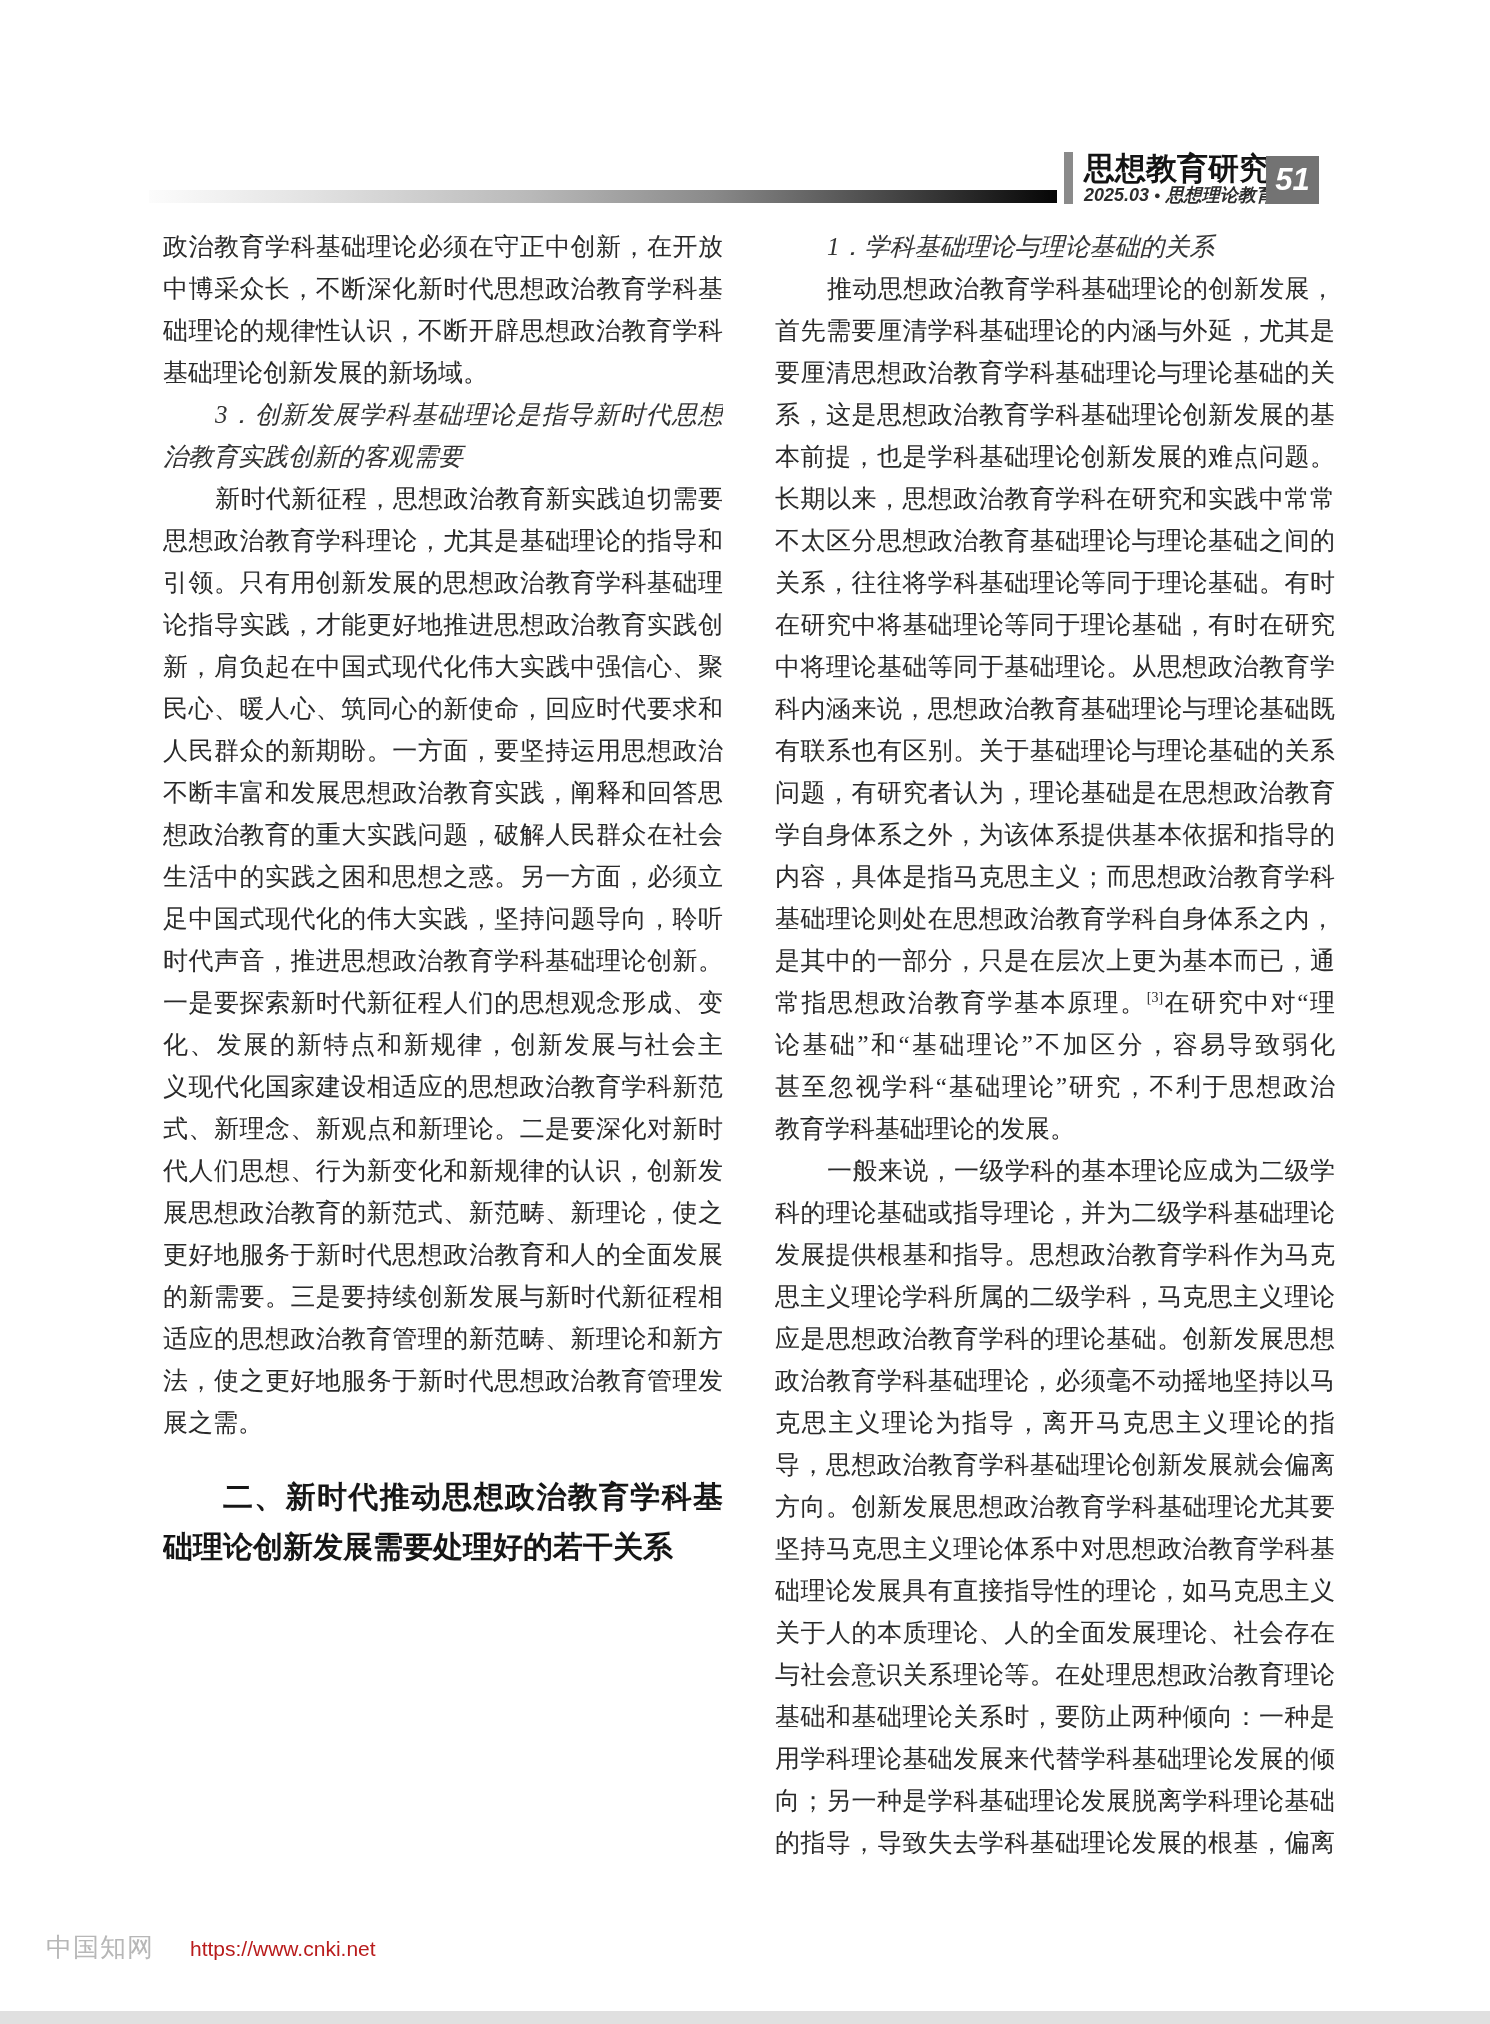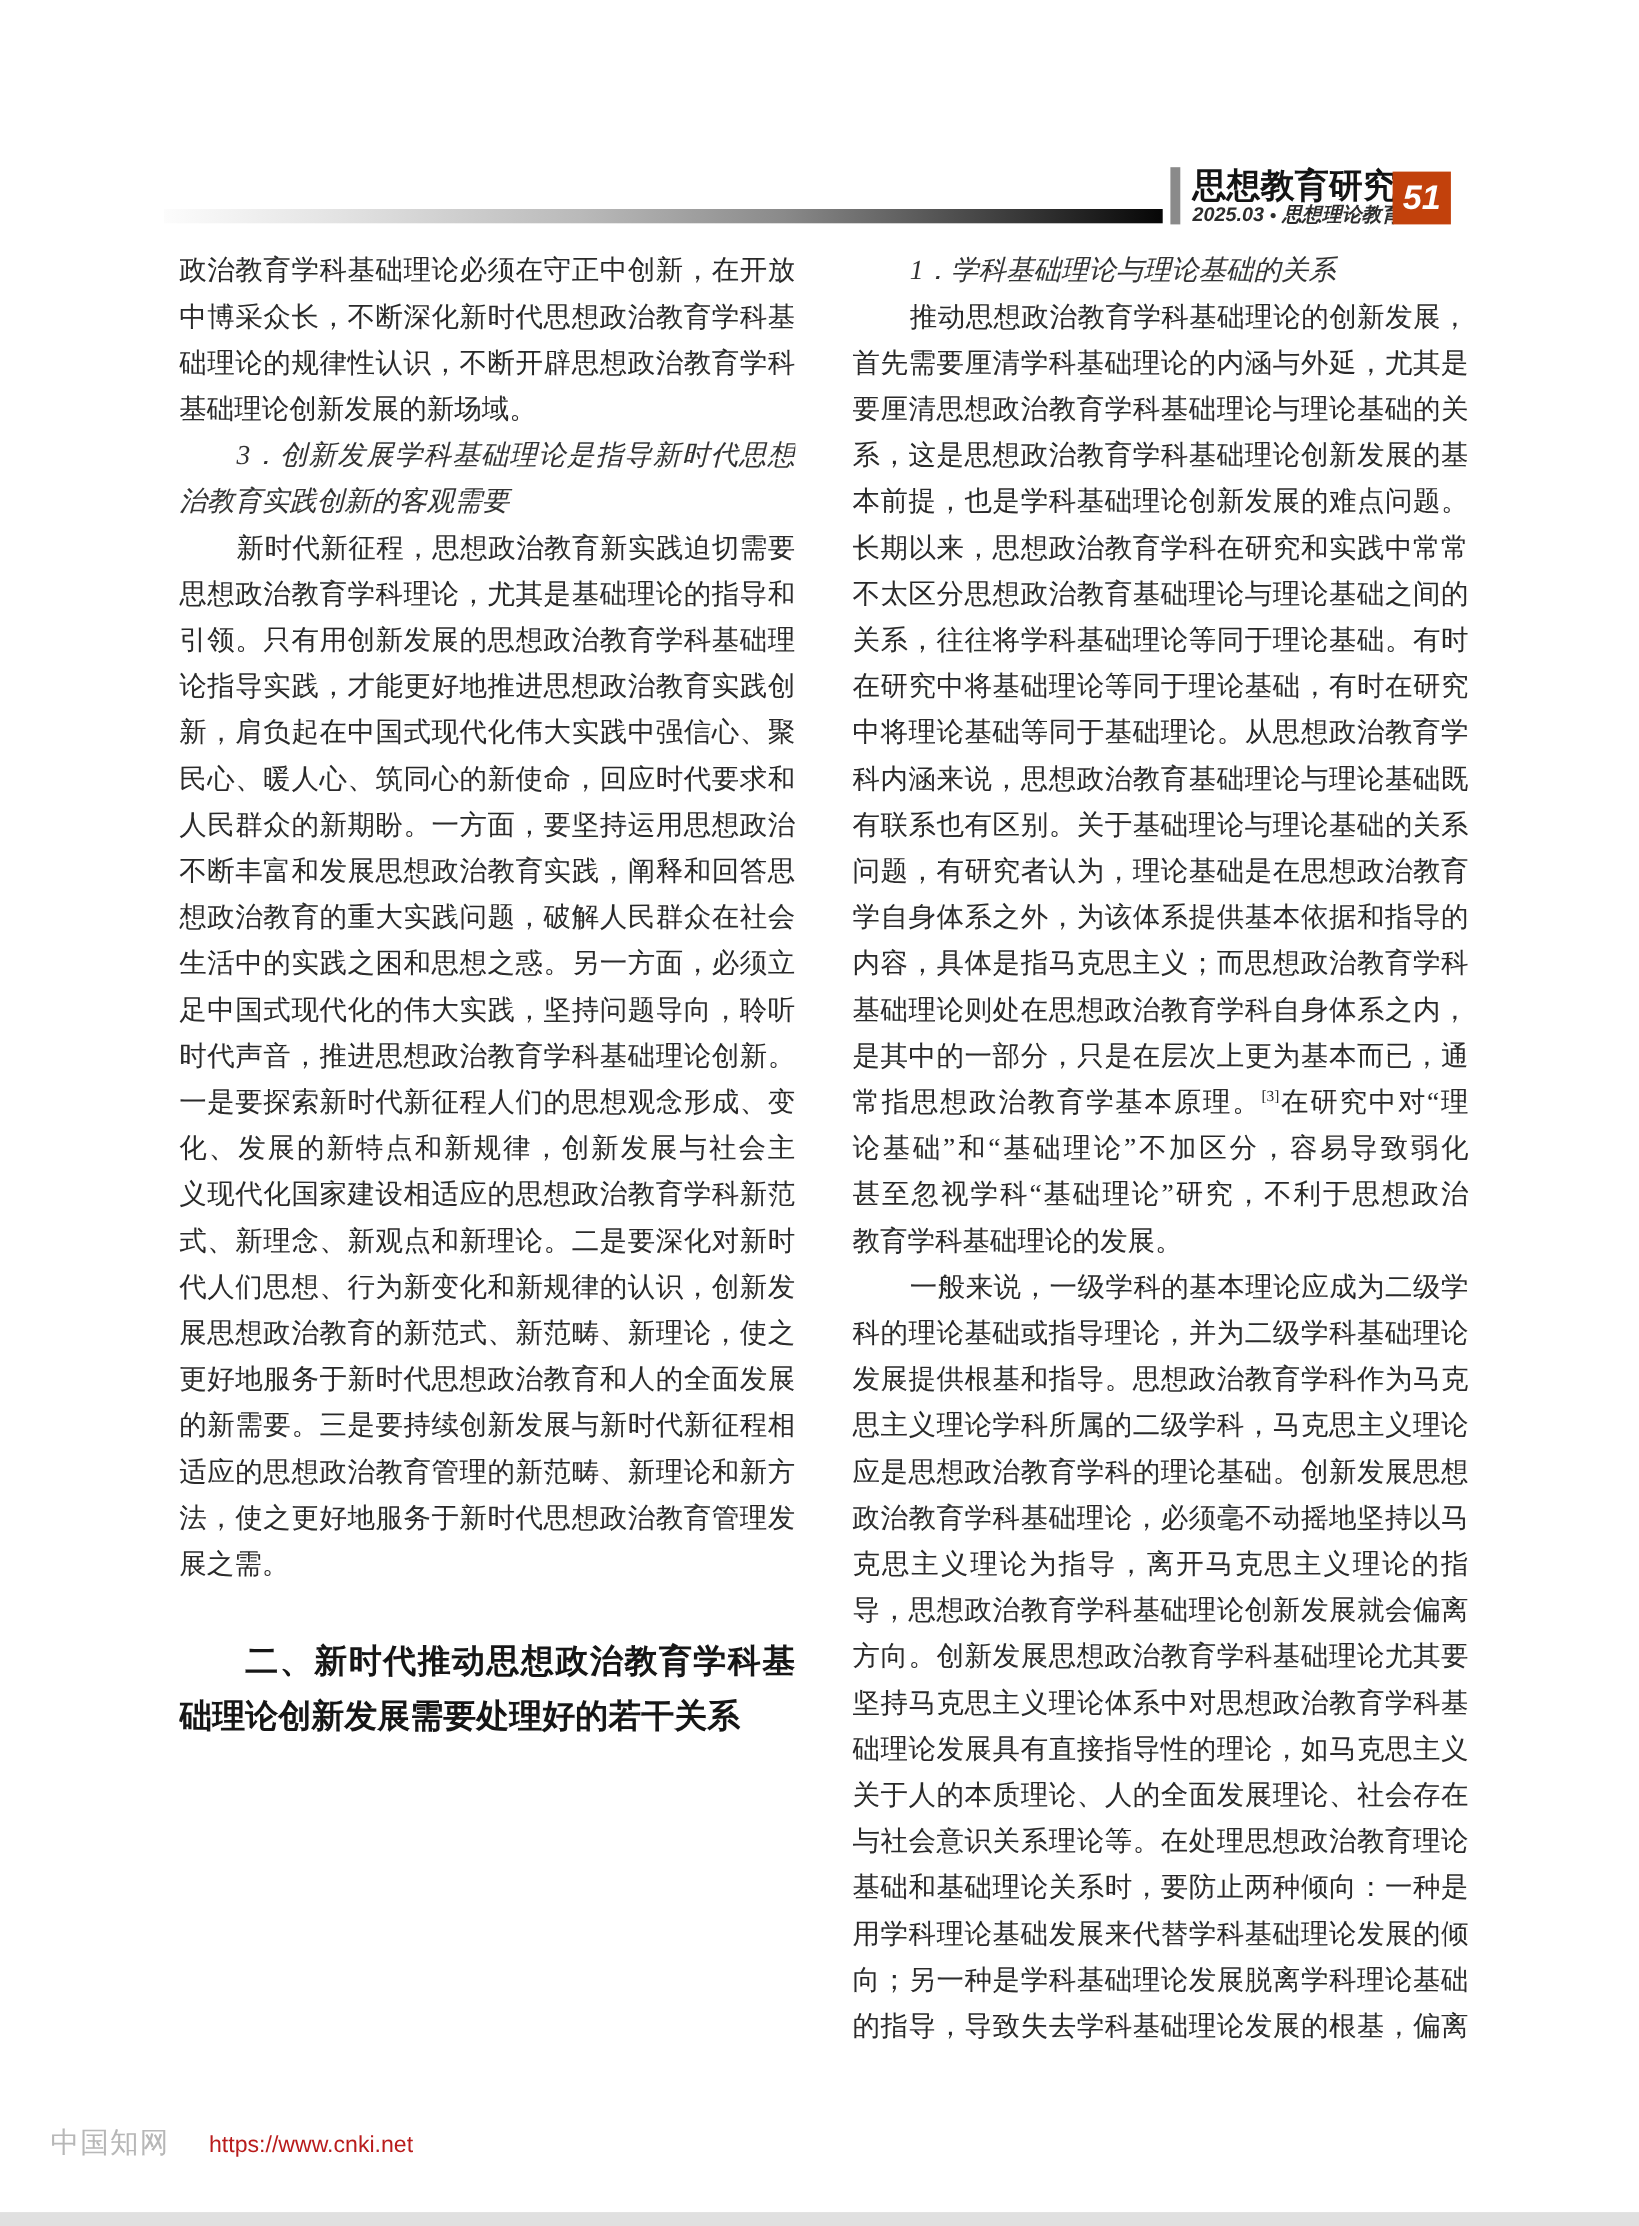--- a/index.html
+++ b/index.html
@@ -20,21 +20,21 @@
     font-family:"Liberation Sans","DejaVu Sans",sans-serif;font-weight:bold;
     font-size:31px;line-height:34px;color:#141414;white-space:nowrap;
   }
   .head-sub{
     position:absolute;left:1084px;top:185px;width:182px;
     font-family:"Liberation Sans","DejaVu Sans",sans-serif;font-weight:bold;font-style:italic;
     font-size:18px;line-height:20px;color:#2d2d2d;white-space:nowrap;text-align:center;
   }
   .head-sub .dot{font-size:11px;vertical-align:2px;margin:0 5px;font-style:normal;}
   .page-num{
-    position:absolute;left:1266px;top:156px;width:53px;height:48px;background:#c2410c;
+    position:absolute;left:1266px;top:156px;width:53px;height:48px;background:#737373;
     color:#ffffff;font-family:"Liberation Sans","DejaVu Sans",sans-serif;
     font-weight:bold;font-style:italic;font-size:31px;
     display:flex;align-items:center;justify-content:center;
   }
 
   
   .col{
     position:absolute;top:226px;width:560px;color:#2a2a2a;
     font-size:25px;line-height:42px;
   }
@@ -43,21 +43,21 @@
   .line{
     height:42px;overflow:hidden;
     text-align:justify;text-align-last:justify;
   }
   .line.end{text-align-last:left;}
   .line.indent{padding-left:52px;}
   .line.kai{font-style:italic;color:#333333;}
   .sup{font-size:14px;vertical-align:9px;line-height:0;}
 
   .sec-heading{
-    margin-top:42px;
+    margin-top:28px;
     font-family:"Liberation Sans","DejaVu Sans",sans-serif;font-weight:bold;
     font-size:30px;color:#161616;
   }
   .sec-heading .line{height:50px;line-height:50px;}
   .sec-heading .indent{padding-left:60px;}
   .closing{margin-top:29px;}
 
   
   .footer{position:absolute;left:46px;top:1930px;white-space:nowrap;}
   .footer .brand{

